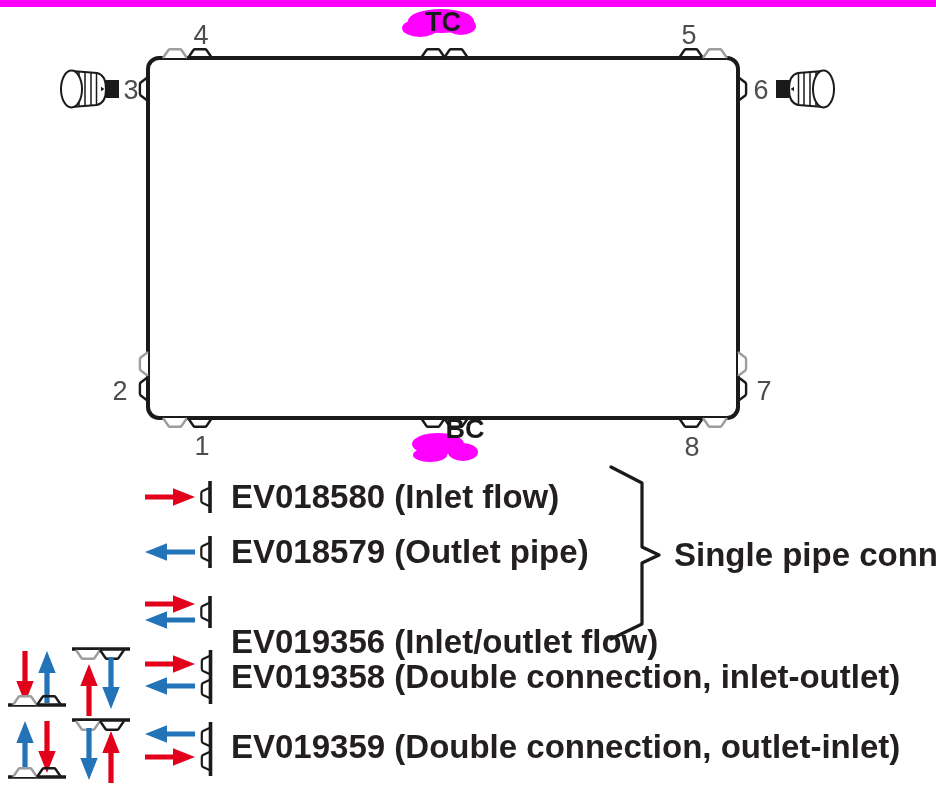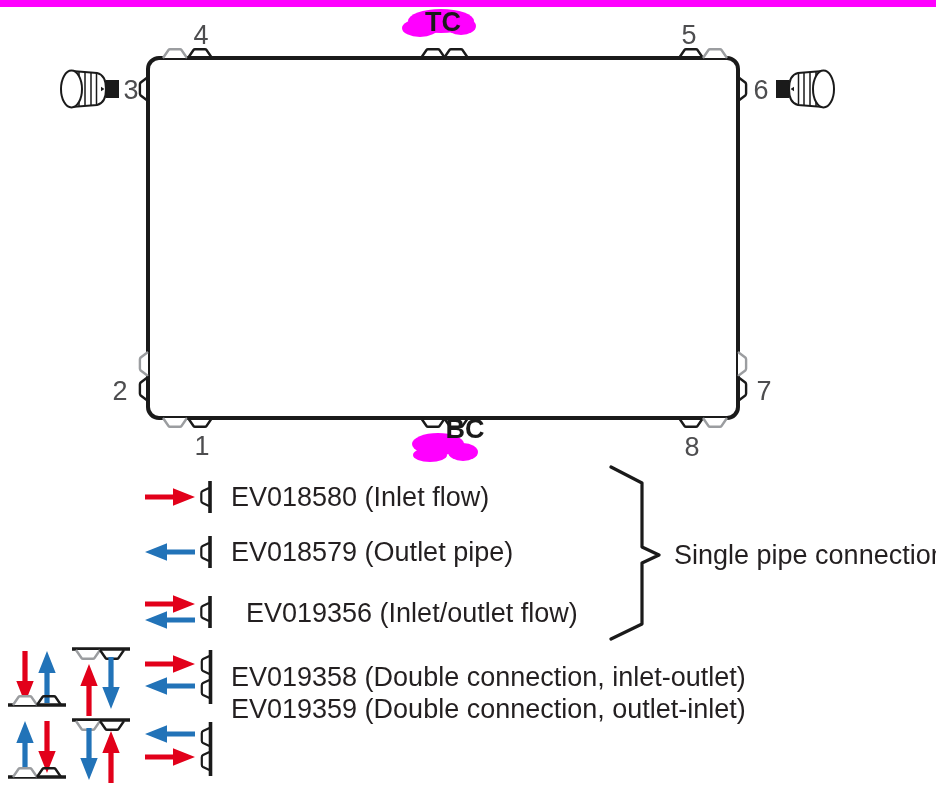--- a/index.html
+++ b/index.html
@@ -22,21 +22,21 @@
   .ln-f{stroke:var(--line_black);fill:#fff;}
   .gray{stroke:var(--tab_gray);fill:#fff;}
   .fill-red{fill:var(--inlet_red);}
   .fill-blue{fill:var(--outlet_blue);}
   .magenta{fill:var(--highlight_magenta);}
 
   
   .lbl{position:absolute;transform:translateX(-50%);font-size:27px;color:var(--number_gray);
        line-height:28px;white-space:nowrap;}
   .lbl.dark{color:var(--line_black);font-weight:bold;}
-  .legend-text{position:absolute;font-size:27px;color:var(--text_black);line-height:32px;white-space:nowrap;}
+  .legend-text{position:absolute;font-size:33px;color:var(--text_black);line-height:32px;white-space:nowrap;font-weight:bold;}
 </style>
 </head>
 <body>
 
 <div class="canvas">
 
   <svg width="936" height="793" viewBox="0 0 936 793">
     <defs>
       <path id="tab-up" d="M0,9 L5.5,1 Q6,0.3 7,0.3 L17,0.3 Q18,0.3 18.5,1 L24,9"></path>
       <path id="tab-down" d="M0,0 L5.5,8 Q6,8.7 7,8.7 L17,8.7 Q18,8.7 18.5,8 L24,0"></path>
@@ -188,18 +188,18 @@
   <div class="lbl" style="left:131px;top:76px;">3</div>
   <div class="lbl" style="left:761px;top:76px;">6</div>
   <div class="lbl" style="left:120px;top:377px;">2</div>
   <div class="lbl" style="left:764px;top:377px;">7</div>
   <div class="lbl" style="left:202px;top:432px;">1</div>
   <div class="lbl dark" style="left:441px;top:415px;margin-left:24px;">BC</div>
   <div class="lbl" style="left:692px;top:433px;">8</div>
 
   <div class="legend-text" style="left:231px;top:481px;">EV018580 (Inlet flow)</div>
   <div class="legend-text" style="left:231px;top:536px;">EV018579 (Outlet pipe)</div>
-  <div class="legend-text" style="left:231px;top:597px;margin-left:15px;">EV019356 (Inlet/outlet flow)</div>
+  <div class="legend-text" style="left:231px;top:626px;">EV019356 (Inlet/outlet flow)</div>
   <div class="legend-text" style="left:231px;top:661px;">EV019358 (Double connection, inlet-outlet)</div>
-  <div class="legend-text" style="left:231px;top:693px;">EV019359 (Double connection, outlet-inlet)</div>
+  <div class="legend-text" style="left:231px;top:731px;">EV019359 (Double connection, outlet-inlet)</div>
   <div class="legend-text" style="left:674px;top:539px;">Single pipe connection</div>
 
 </div>
 
 </body></html>

